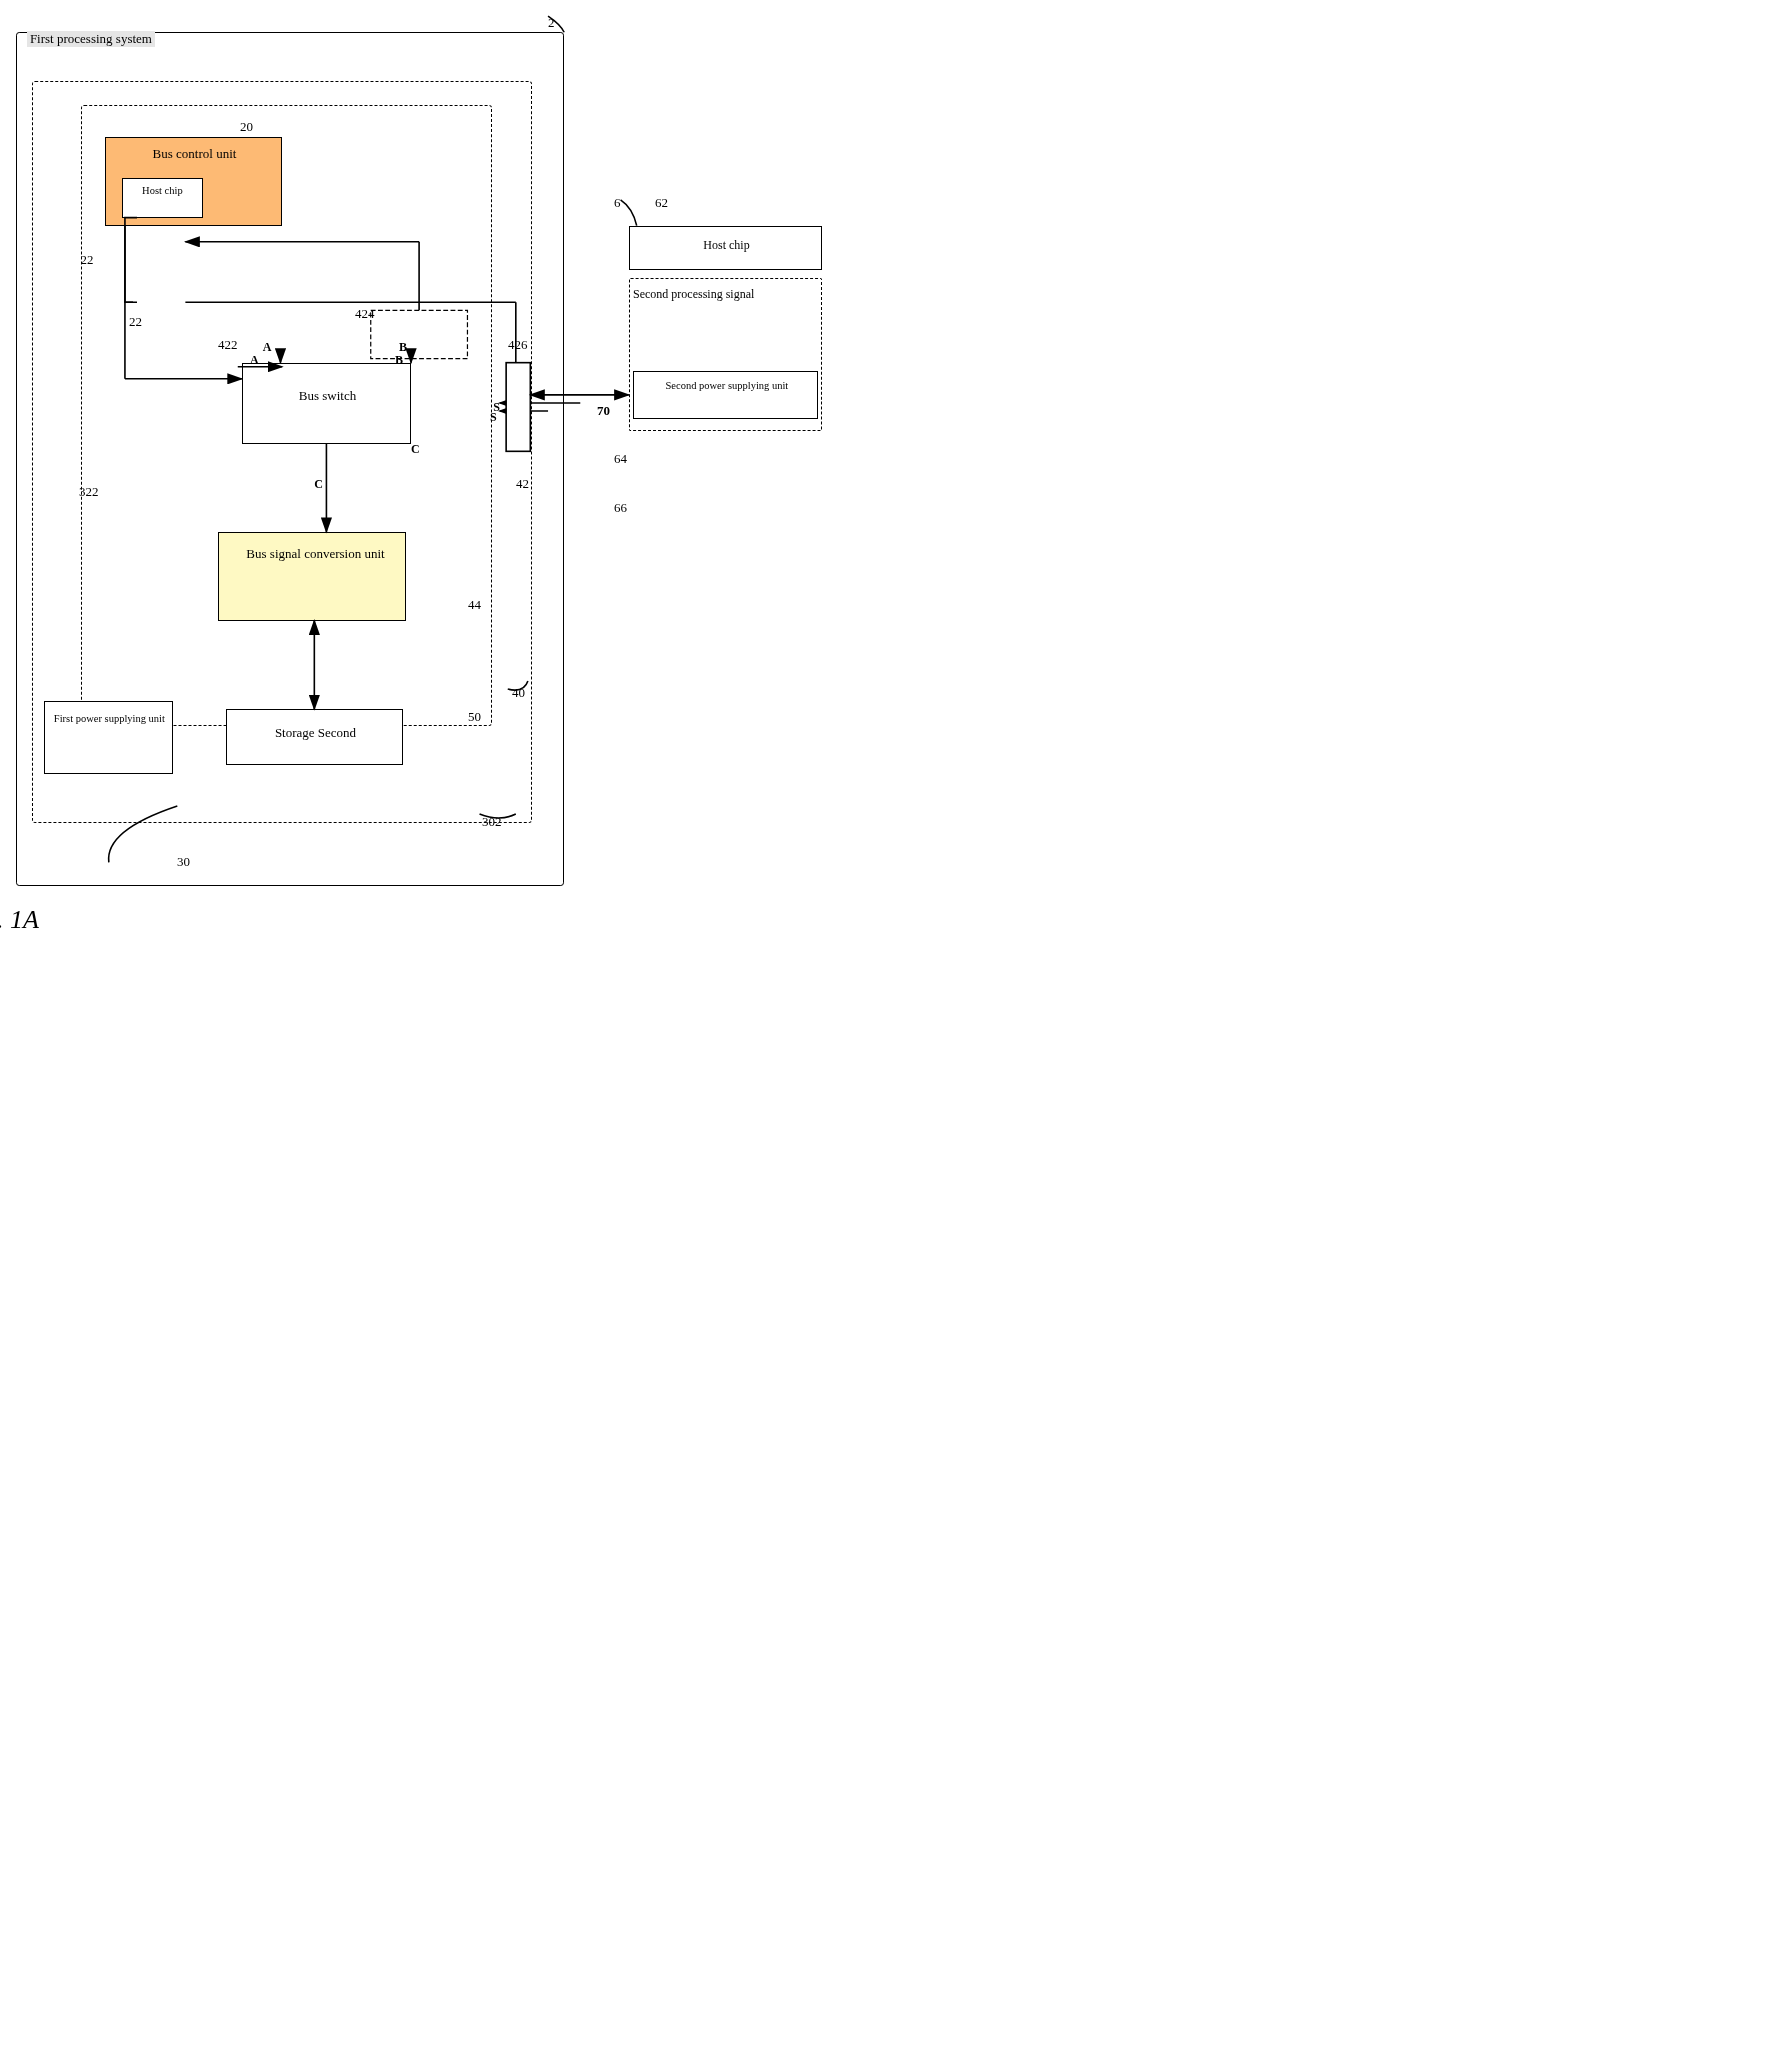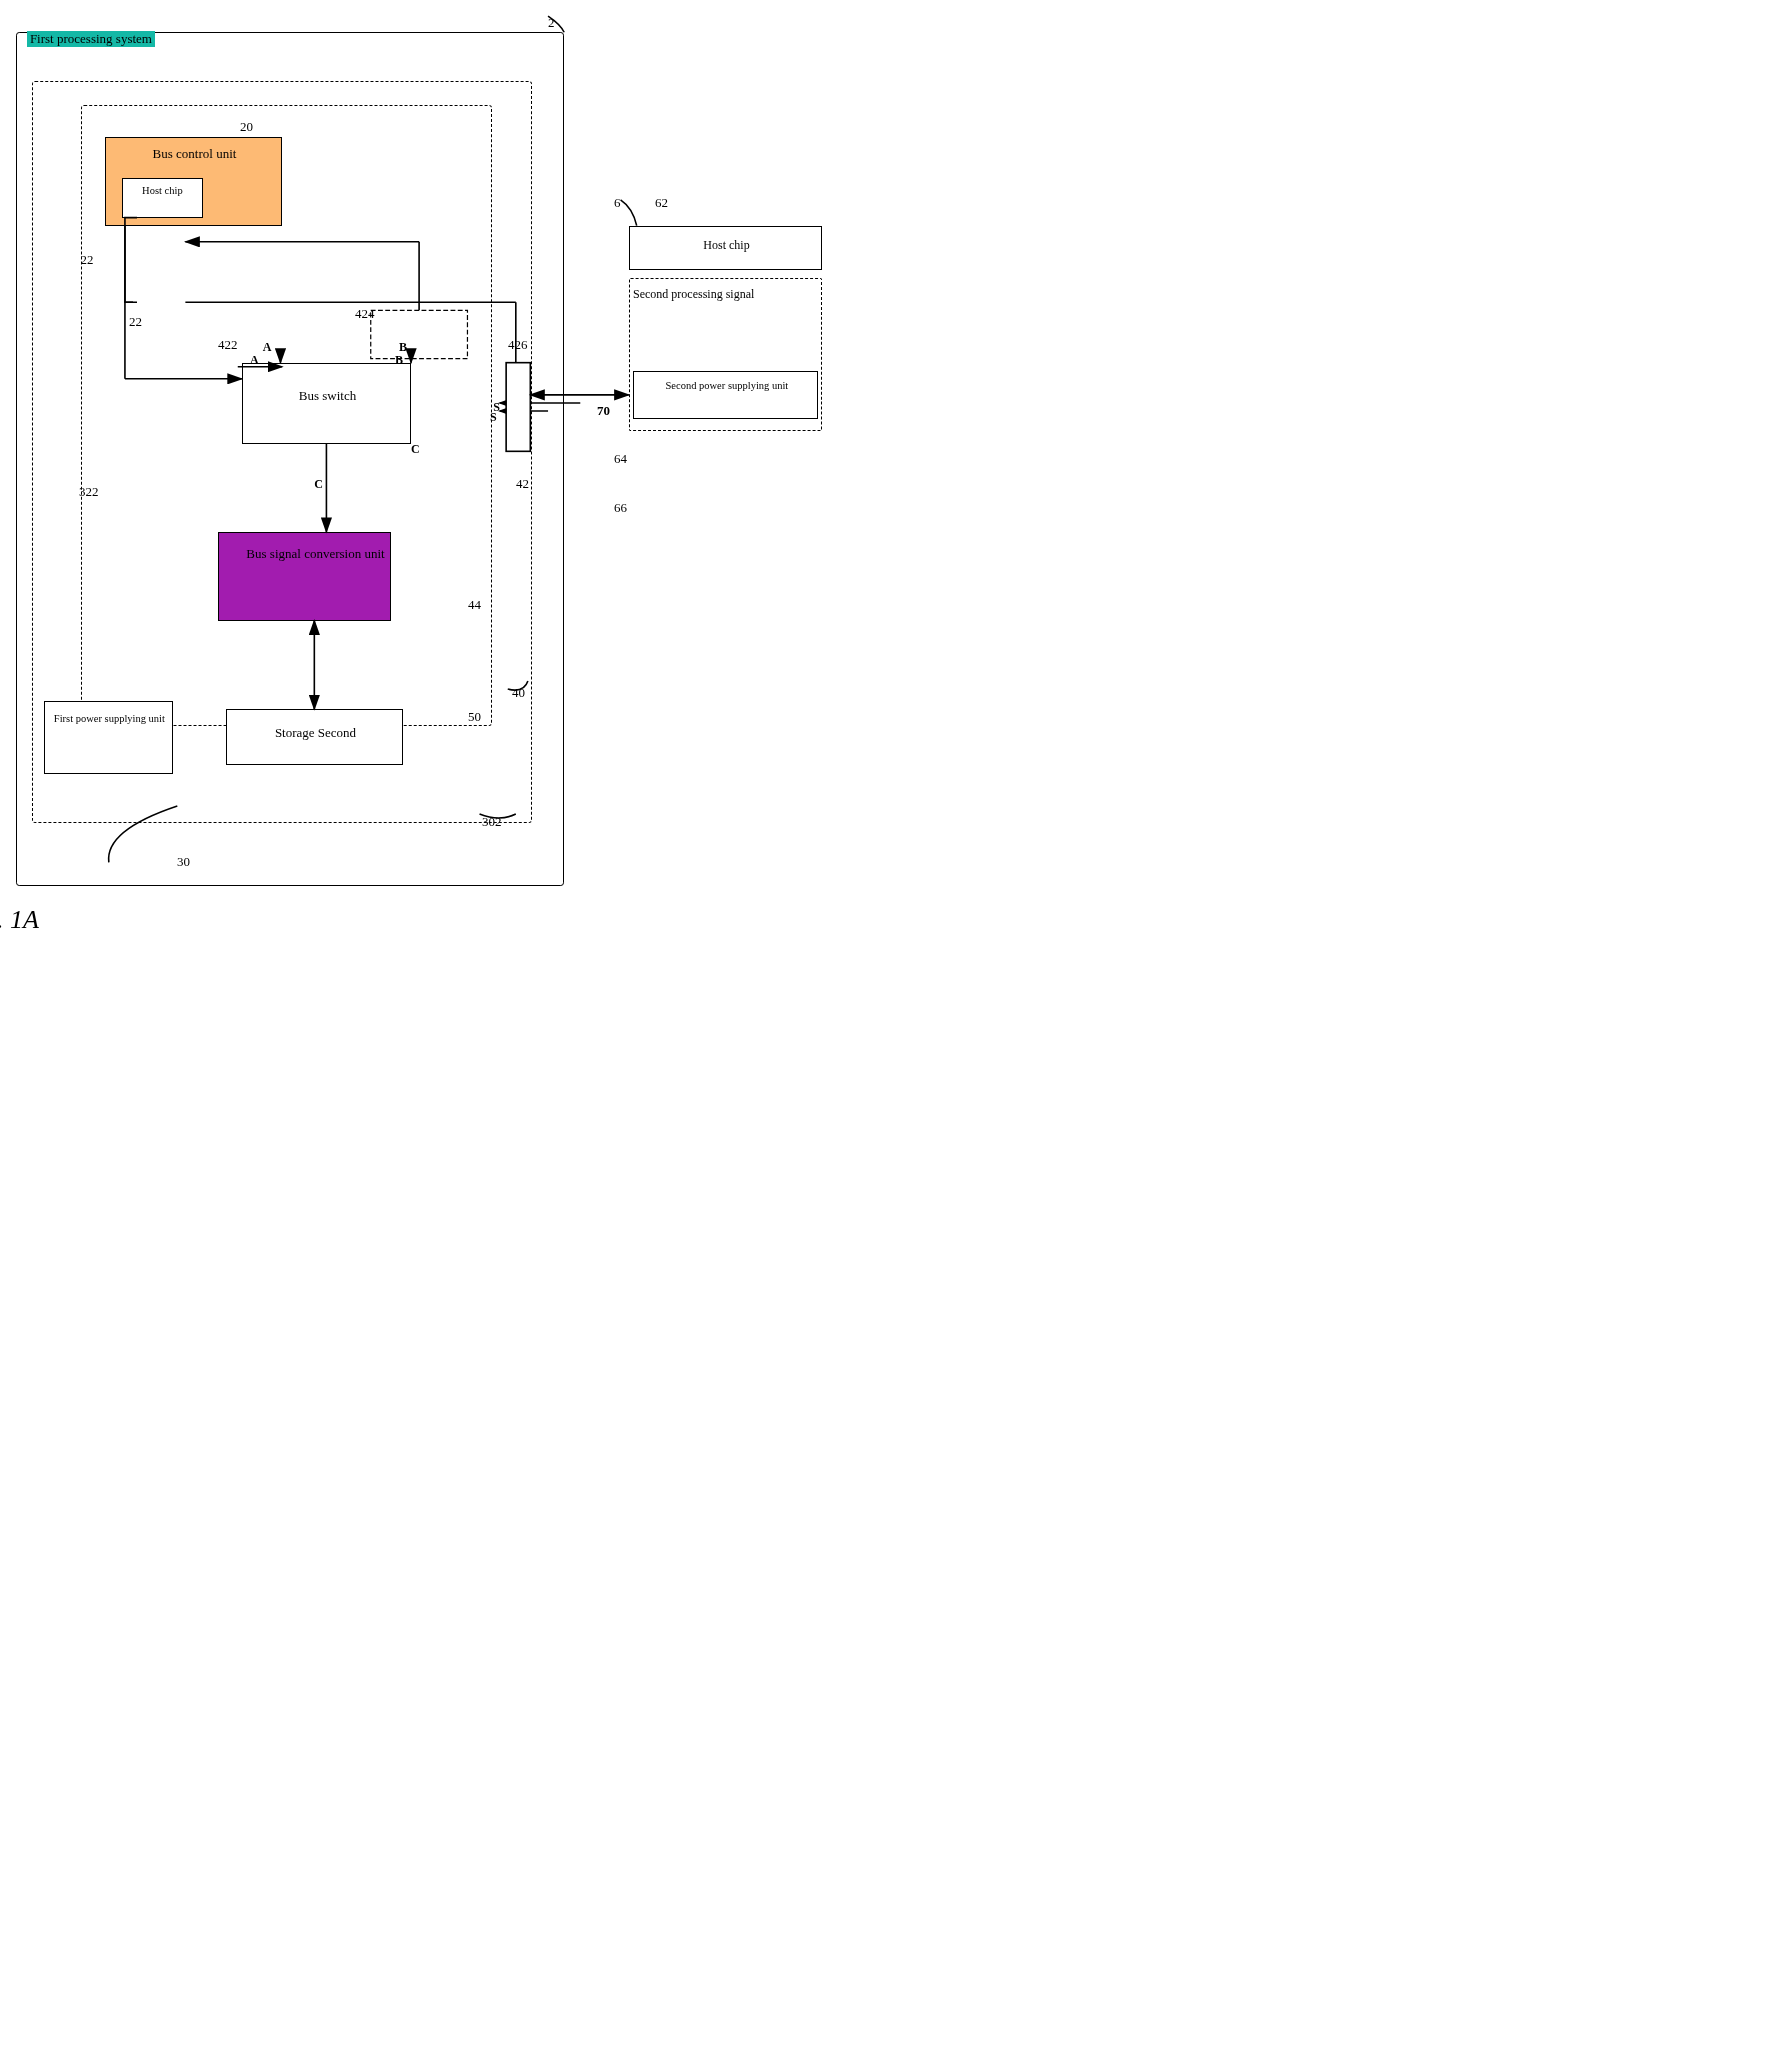--- a/index.html
+++ b/index.html
@@ -28,21 +28,21 @@
       height: 854px;
       border: 1.6px solid #000;
       border-radius: 3.2px;
     }
 
     .outer-box-label {
       position: absolute;
       top: -1.6px;
       left: 9.7px;
       font-size: 13px;
-      background: #14b8a6;
+      background: #e5e5e5;
       padding: 0 3.2px;
       text-align: right;
     }
 
     
     .inner-dashed-box {
       position: absolute;
       top: 81px;
       left: 32px;
       width: 500px;
@@ -120,24 +120,24 @@
       font-size: 13px;
       text-align: center;
       width: 137px;
     }
 
     
     .bus-signal-box {
       position: absolute;
       top: 532px;
       left: 218px;
-      width: 173px;
+      width: 188px;
       height: 89px;
       border: 1.6px solid #000;
-      background: #a21caf;
+      background: #fef9c3;
     }
 
     .bus-signal-label {
       position: absolute;
       top: 12px;
       left: 8px;
       font-size: 13px;
       text-align: center;
       width: 177px;
       line-height: 1.4;

